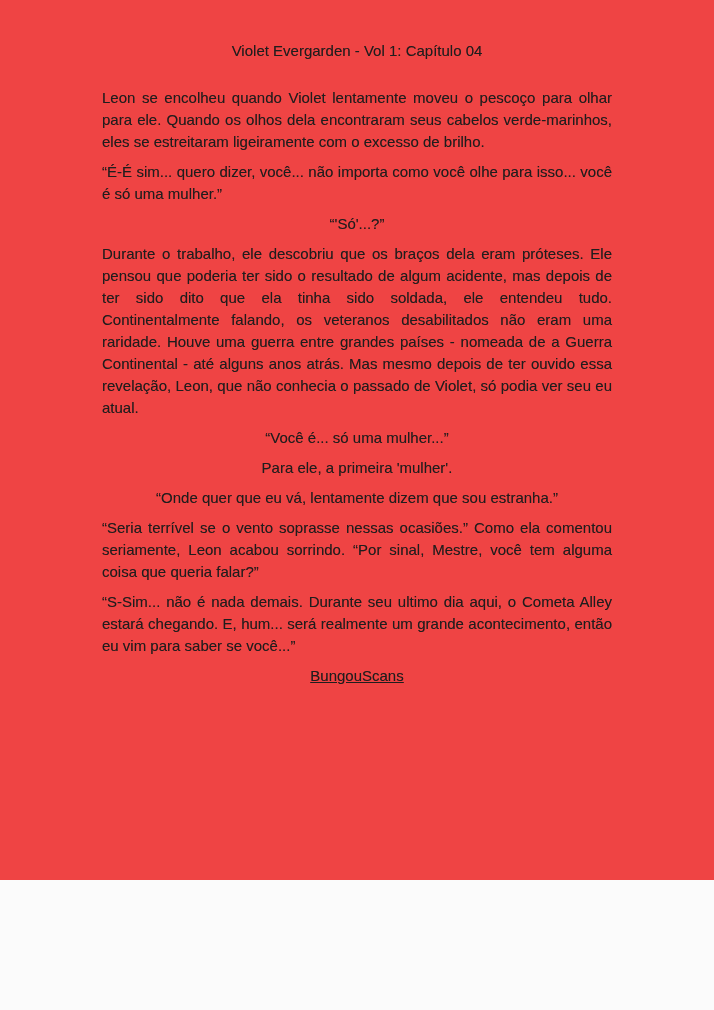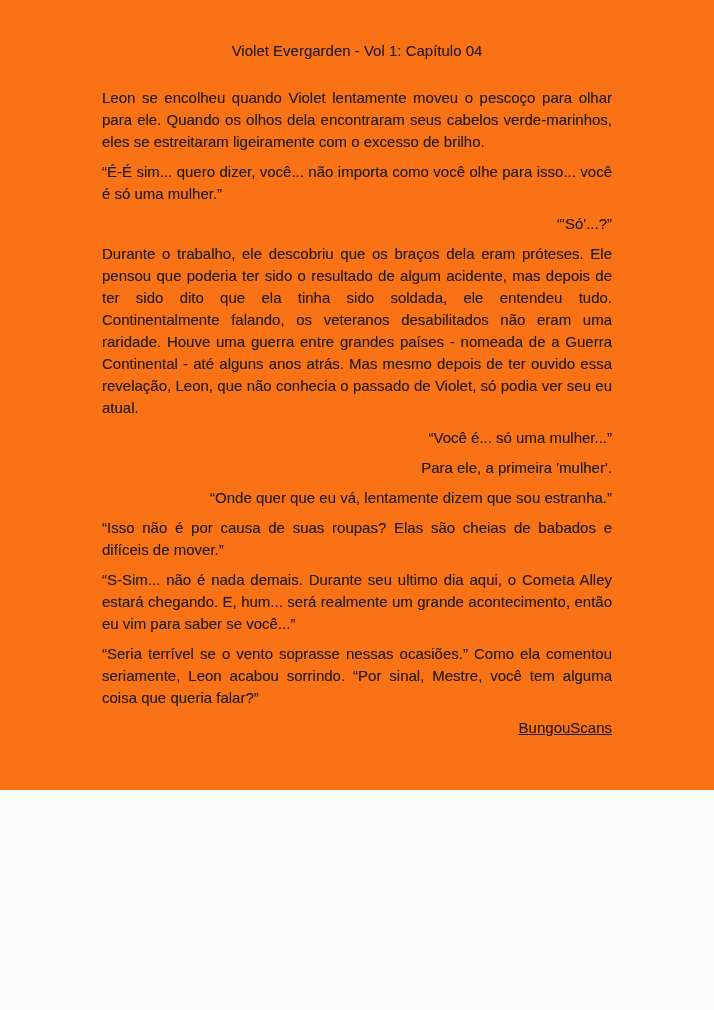--- a/index.html
+++ b/index.html
@@ -4,43 +4,43 @@
 <style>
   html, body {
     margin: 0;
     padding: 0;
     background: #fbfbfb;
   }
   .page {
     position: relative;
     box-sizing: border-box;
     width: 714px;
-    height: 790px;
-    background: #f97316;
+    height: 880px;
+    background: #ef4444;
     padding: 40px 102px 0 102px;
     font-family: "Liberation Sans", "DejaVu Sans", sans-serif;
     font-size: 15px;
     line-height: 22px;
     color: #1e1e1e;
     text-shadow: 0 0 0.4px rgba(0,0,0,0.35);
     overflow: hidden;
   }
   .title {
     margin: 0 0 25px 0;
     font-size: 15px;
     font-weight: normal;
     text-align: center;
     line-height: 22px;
   }
   .page p {
     margin: 8px 0 8px 0;
     text-align: justify;
   }
   .page p.single {
-    text-align: right;
+    text-align: center;
   }
   .credit {
     text-align: left;
     text-decoration: underline;
   }
   strong { font-weight: normal; }
 </style>
 </head>
 <body>
 
@@ -57,24 +57,23 @@
   <p>Durante o trabalho, ele descobriu que os braços dela eram próteses. Ele pensou que poderia ter sido o resultado de algum acidente, mas depois de ter sido dito que ela tinha sido soldada, ele entendeu tudo. Continentalmente falando, os veteranos desabilitados não eram uma raridade. Houve uma guerra entre grandes países - nomeada de a Guerra Continental - até alguns anos atrás. Mas mesmo depois de ter ouvido essa revelação, Leon, que não conhecia o passado de Violet, só podia ver seu eu atual.</p>
 
   <p class="single">“Você é... só uma mulher...”</p>
 
   <p class="single"><span>Para ele, a </span><strong>primeira</strong><span> 'mulher'.</span></p>
 
 
 
   <p class="single">“Onde quer que eu vá, lentamente dizem que sou estranha.”</p>
 
-  <p>“Isso não é por causa de suas roupas? Elas são cheias de babados e difíceis de mover.”</p>
 
 
 
+  <p>“Seria terrível se o vento soprasse nessas ocasiões.” Como ela comentou seriamente, Leon acabou sorrindo. “Por sinal, Mestre, você tem alguma coisa que queria falar?”</p>
+
   <p>“S-Sim... não é nada demais. Durante seu ultimo dia aqui, o Cometa Alley estará chegando. E, hum... será realmente um grande acontecimento, então eu vim para saber se você...”</p>
-
-  <p>“Seria terrível se o vento soprasse nessas ocasiões.” Como ela comentou seriamente, Leon acabou sorrindo. “Por sinal, Mestre, você tem alguma coisa que queria falar?”</p>
 
 
   <p class="single credit">BungouScans</p>
 
 </main>
 
 </body></html>

